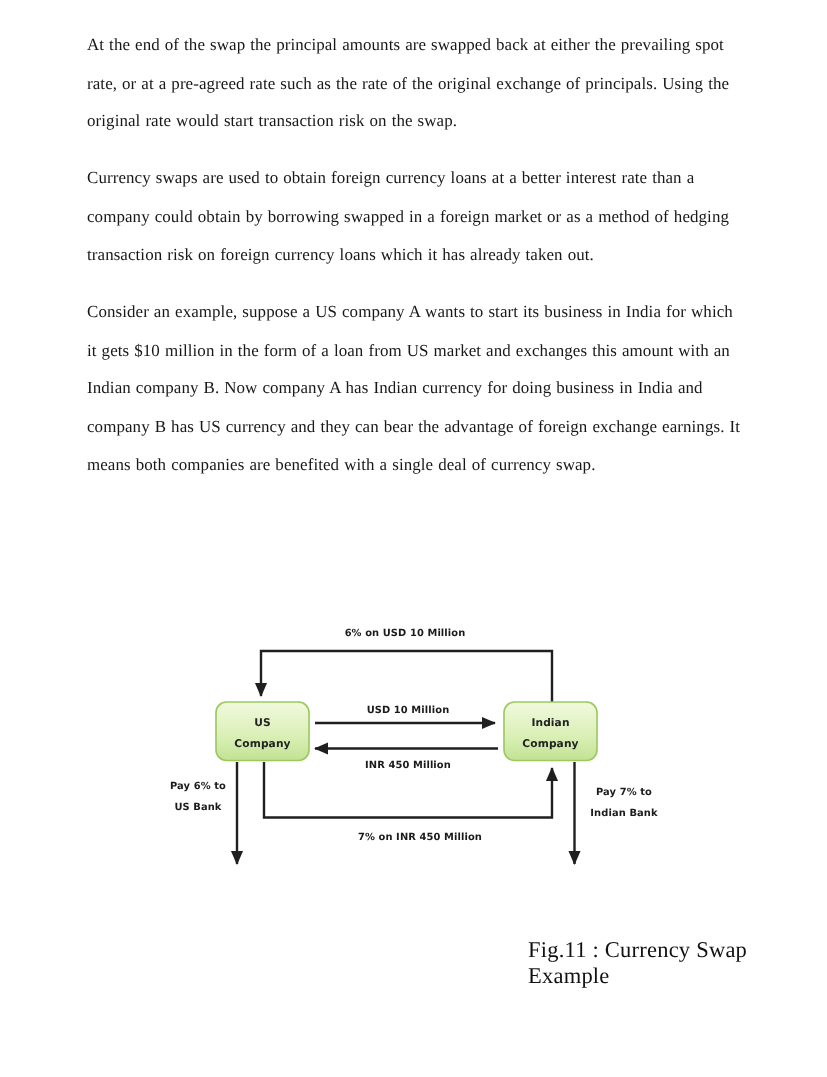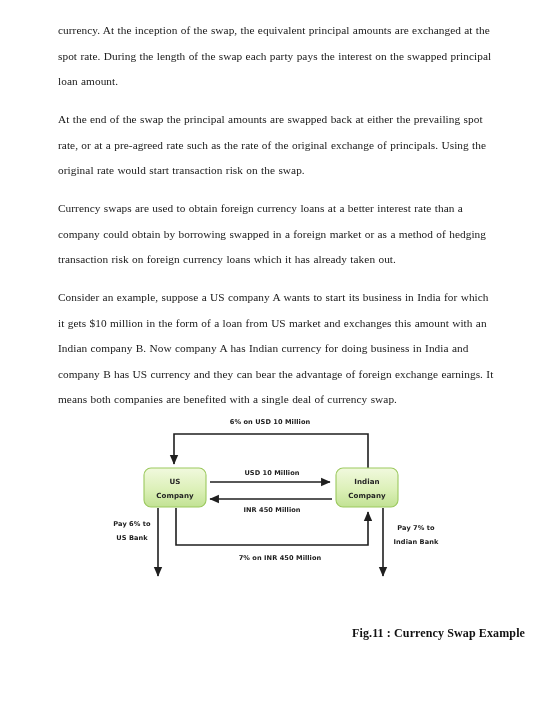--- a/index.html
+++ b/index.html
@@ -65,22 +65,22 @@
     fill: #232323;
     letter-spacing: 0.01em;
   }
 
   
   .caption {
     position: absolute;
     left: 352px;
     top: 626px;
     font-family: "Liberation Serif", "DejaVu Serif", serif;
-    font-size: 12px;
-    font-weight: bold;
+    font-size: 15px;
+    font-weight: normal;
     color: #111111;
     letter-spacing: 0.01em;
   }
 
   
   .page-number {
     position: absolute;
     left: 0;
     right: 0;
     top: 694px;
@@ -90,21 +90,20 @@
     color: #242424;
     margin-top: 44px;
   }
 </style>
 </head>
 <body>
 
 <div class="page">
 
   <div class="content">
-    <p class="para">currency. At the inception of the swap, the equivalent principal amounts are exchanged at the spot rate. During the length of the swap each party pays the interest on the swapped principal loan amount.</p>
     <p class="para">At the end of the swap the principal amounts are swapped back at either the prevailing spot rate, or at a pre-agreed rate such as the rate of the original exchange of principals. Using the original rate would start transaction risk on the swap.</p>
     <p class="para">Currency swaps are used to obtain foreign currency loans at a better interest rate than a company could obtain by borrowing swapped in a foreign market or as a method of hedging transaction risk on foreign currency loans which it has already taken out.</p>
     <p class="para">Consider an example, suppose a US company A wants to start its business in India for which it gets $10 million in the form of a loan from US market and exchanges this amount with an Indian company B. Now company A has Indian currency for doing business in India and company B has US currency and they can bear the advantage of foreign exchange earnings. It means both companies are benefited with a single deal of currency swap.</p>
   </div>
 
   <div class="figure">
     <svg width="360" height="185" viewBox="0 0 360 185" xmlns="http://www.w3.org/2000/svg">
       <defs>
         <linearGradient id="boxgrad" x1="0" y1="0" x2="0" y2="1">
           <stop offset="0%" stop-color="#f1f9de"></stop>

